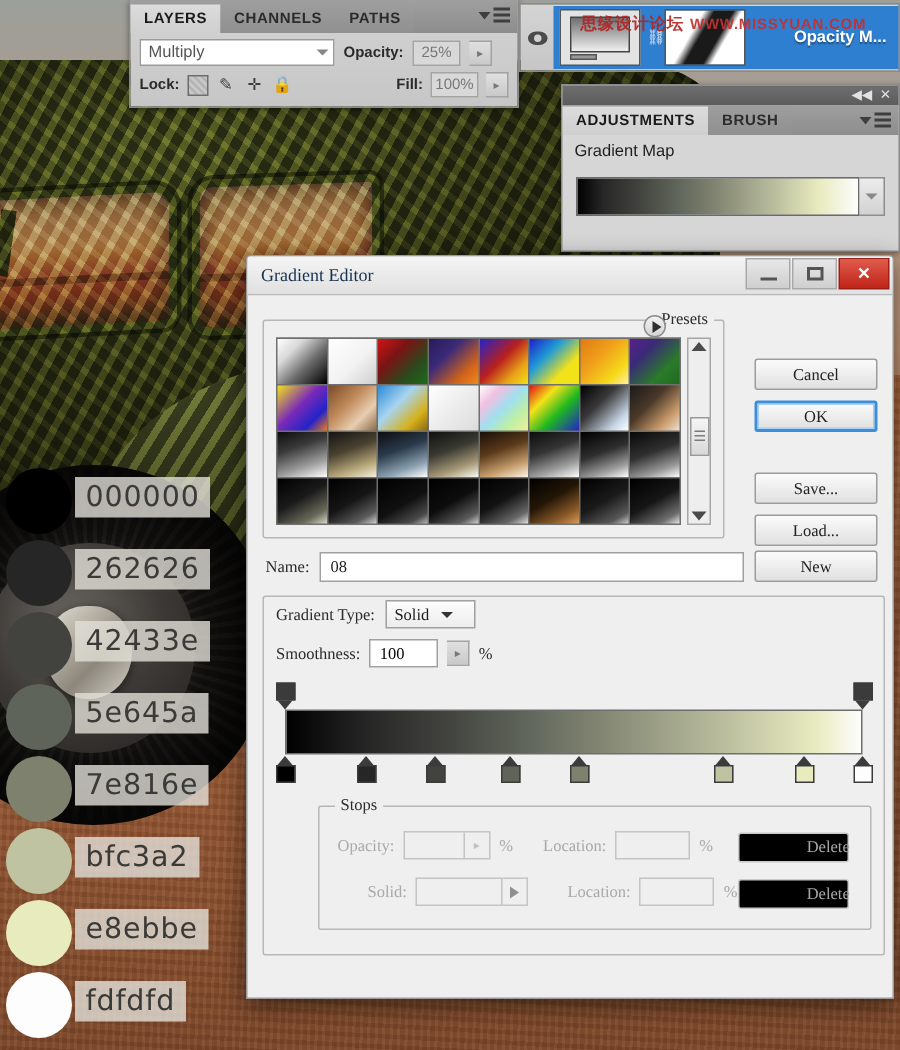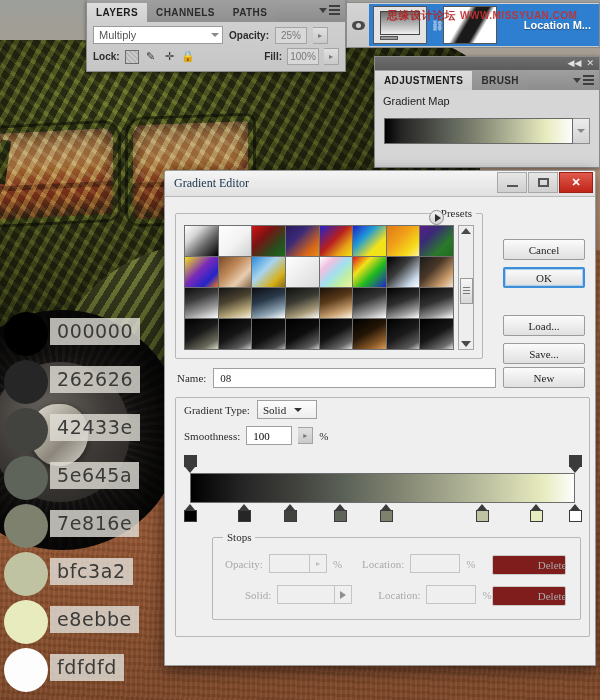--- a/index.html
+++ b/index.html
@@ -239,21 +239,21 @@
   .stops-line { display:flex; align-items:center; gap:6px; margin:5px 0 7px 4px; }
   .dim { color:#a9a9a9; font-size:11px; }
   .fld-dis { height:19px; background:#efefef; border:1px solid #c4c4c4; }
   .fld-op { width:58px; display:flex; }
   .fld-op .tx { flex:1; }
   .fld-op .sp { width:17px; border-left:1px solid #c4c4c4; display:flex; align-items:center; justify-content:center; color:#c0c0c0; font-size:8px; }
   .fld-loc { width:50px; }
   .fld-color { width:58px; }
   .fld-color-caret { width:17px; height:19px; border:1px solid #c4c4c4; border-left:none; display:flex; align-items:center; justify-content:center; }
   .fld-color-caret .tri { width:0;height:0;border-top:4px solid transparent;border-bottom:4px solid transparent;border-left:6px solid #8f8f8f; }
-  .btn-del { width:74px; height:20px; border:1px solid #c8c8c8; border-radius:2px; background:#7f1d1d;
+  .btn-del { width:74px; height:20px; border:1px solid #c8c8c8; border-radius:2px; background:#000000;
              display:flex; align-items:center; justify-content:center; font-size:11px; color:#a9a9a9; margin-left:auto;padding-left:47px; }
   .stops-row-wrap { display:flex; align-items:center; padding-right:6px; }
 </style>
 </head>
 <body>
 
 <div id="photo">
   <div class="bg-sky"></div>
   <div class="bg-ground"></div>
   <div class="car-body">
@@ -352,21 +352,21 @@
   </div>
   <div class="layer-sel">
     <div class="thumb doc">
       <div>
         <div class="thumb-screen"></div>
         <div class="thumb-base"></div>
       </div>
     </div>
     <span class="chain">⛓</span>
     <div class="thumb mask"></div>
-    <span class="layer-name">Location M...</span>
+    <span class="layer-name">Opacity M...</span>
     <div class="watermark">
       <span class="cn">思缘设计论坛</span><span>WWW.MISSYUAN.COM</span>
     </div>
   </div>
 </div>
 
 <div id="adj-panel">
   <div class="adj-titlebar">
     <span class="adj-collapse">◀◀</span>
     <span class="adj-close">✕</span>
@@ -459,22 +459,22 @@
             </div>
           <span class="ps-arrow ps-down"></span>
         </div>
       </div>
     </fieldset>
 
     <div class="side-btns">
       <div class="btn">Cancel</div>
       <div class="btn primary">OK</div>
       <div class="gap"></div>
+      <div class="btn">Save...</div>
       <div class="btn">Load...</div>
-      <div class="btn">Save...</div>
     </div>
 
     <div class="name-row">
       <span class="name-label">Name:</span>
       <div class="name-input">08</div>
       <div class="btn btn-new">New</div>
     </div>
 
     <fieldset class="grp" style="padding-top:2px;">
       <div class="gtype-row">

